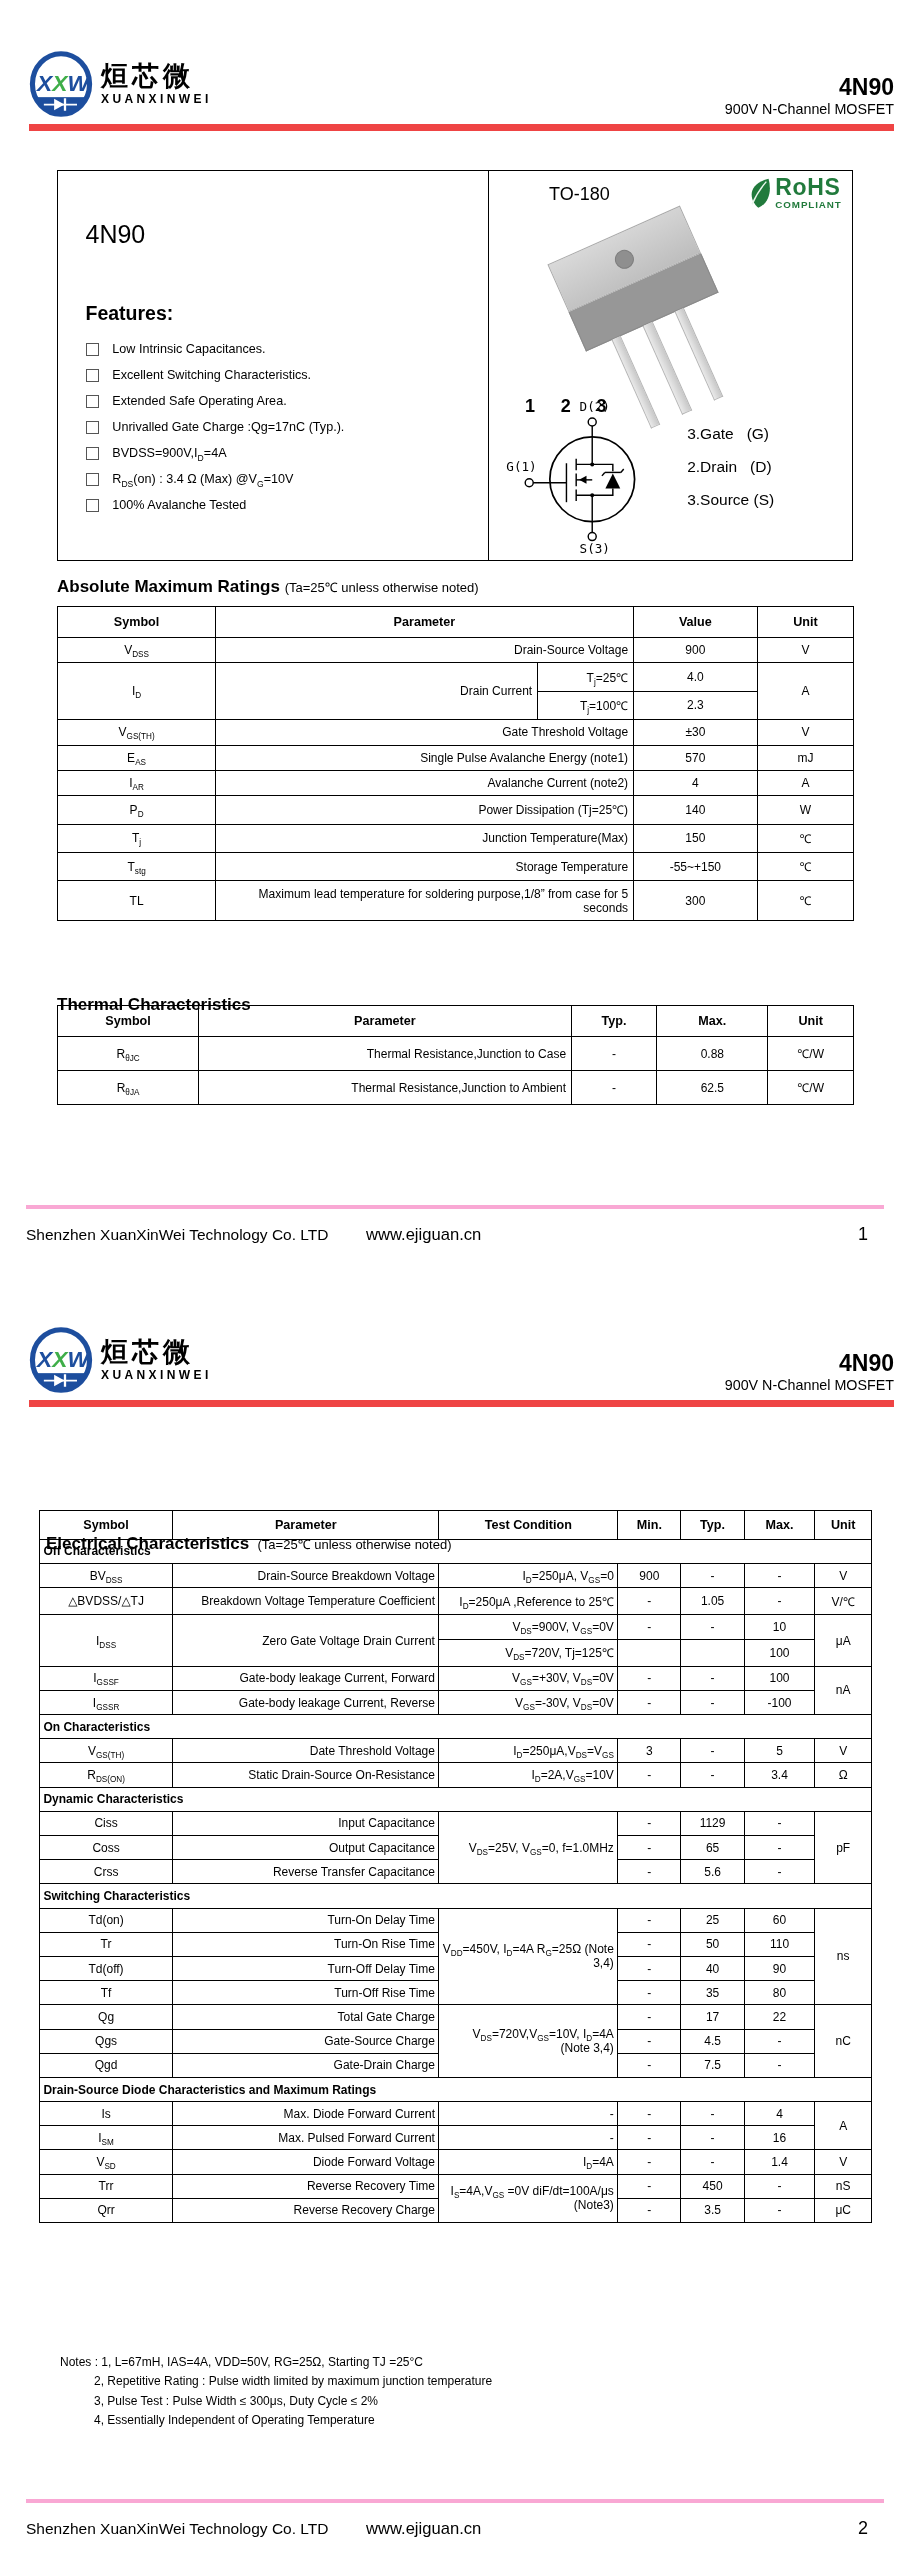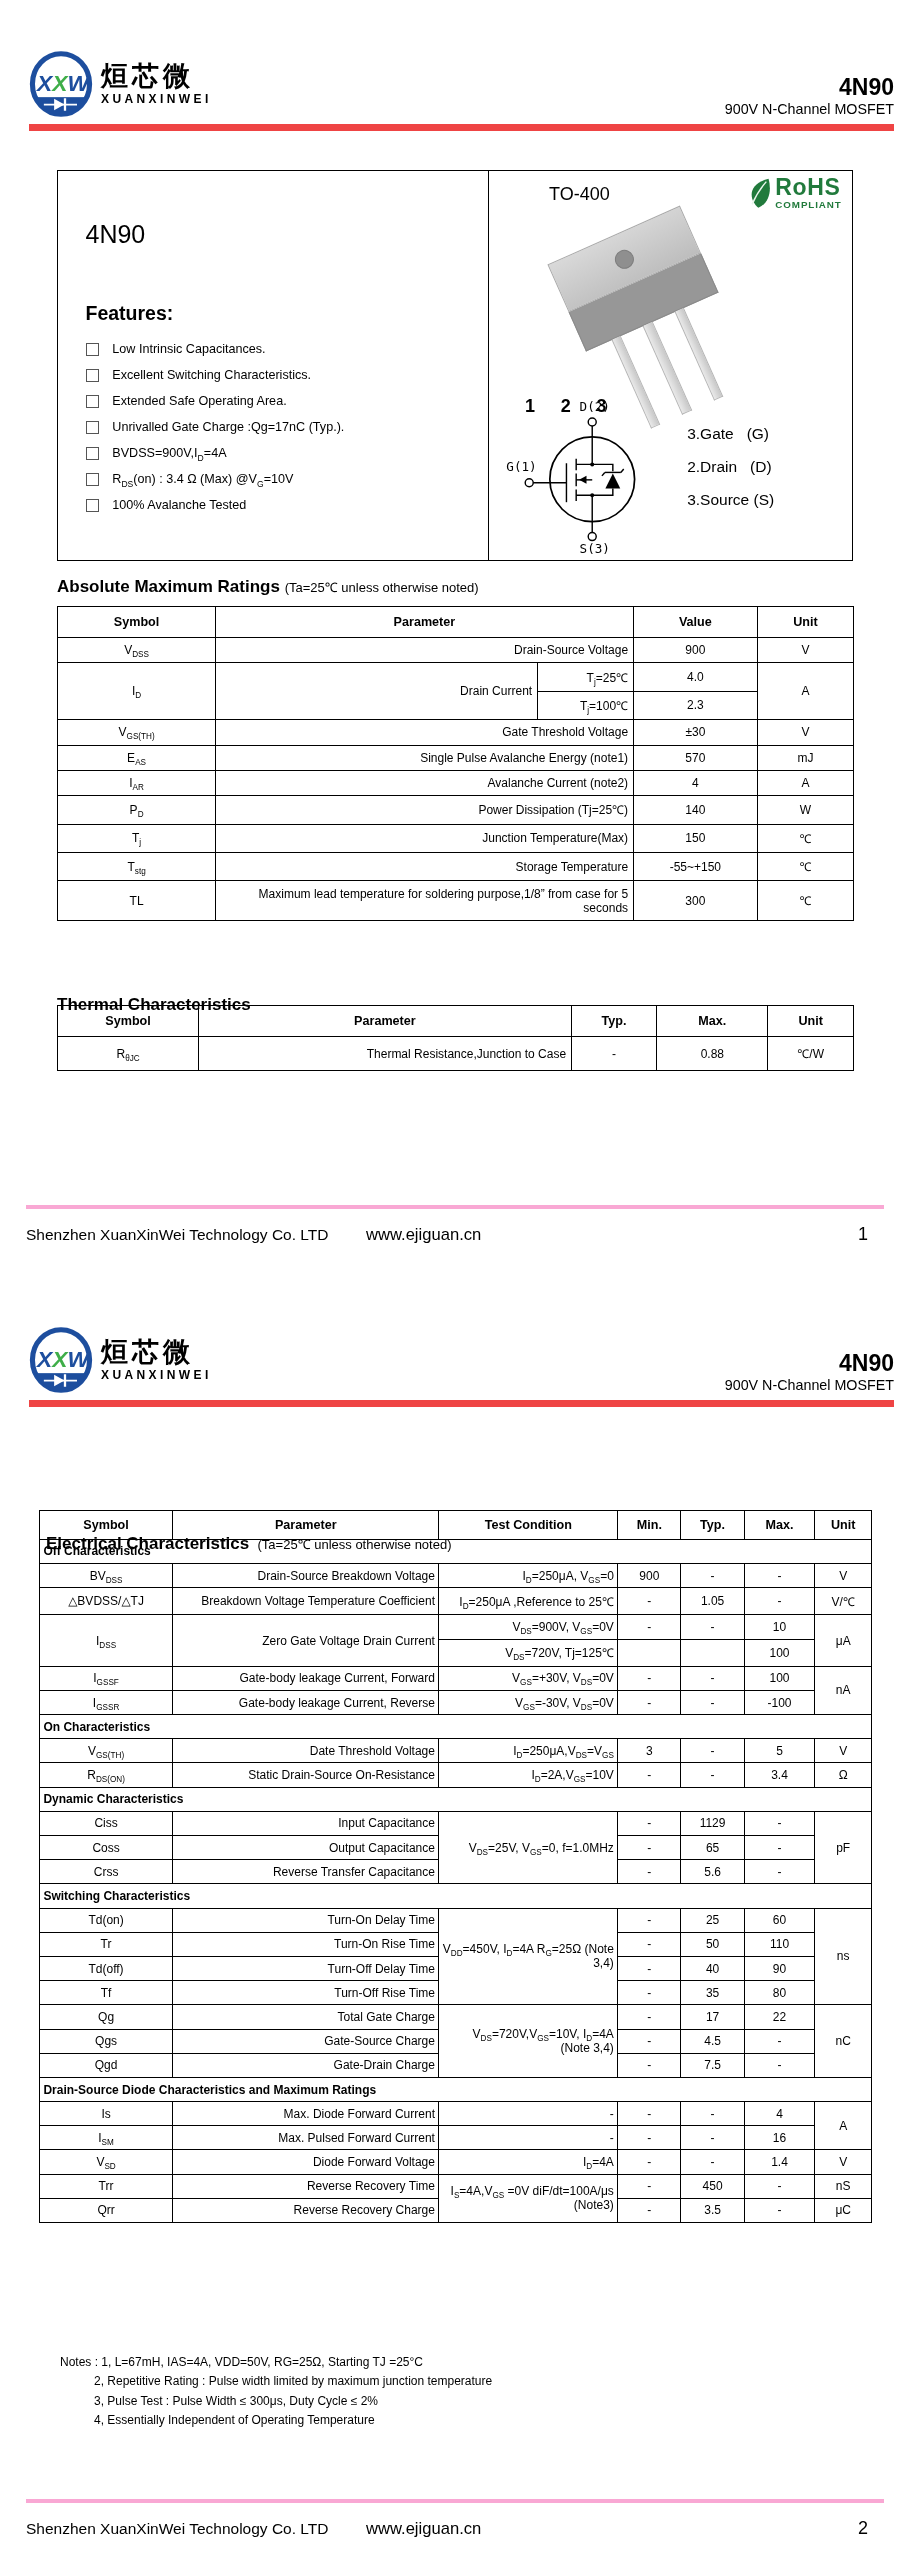--- a/index.html
+++ b/index.html
@@ -139,21 +139,21 @@
             <span class="chk"></span>
             <span>R<sub>DS</sub>(on) : 3.4 Ω (Max) @V<sub>G</sub>=10V</span>
           </div>
           <div class="feature-item">
             <span class="chk"></span>
             <span>100% Avalanche Tested</span>
           </div>
         </div>
     </div>
     <div class="fb-right">
-      <div class="to220-label">TO-400</div>
+      <div class="to220-label">TO-180</div>
       <div class="rohs">
         <svg width="25" height="32" viewBox="0 0 44 56">
           <path d="M20,54 C2,38 2,12 38,3 C44,26 38,46 20,54 Z" fill="#217a3c"></path>
           <path d="M34,8 C22,22 14,36 9,48" stroke="#eaf5ec" stroke-width="2.5" fill="none"></path>
         </svg>
         <div class="rohs-txt">
           <span class="rohs-main">RoHS</span>
           <span class="rohs-sub">COMPLIANT</span>
         </div>
       </div>
@@ -309,20 +309,27 @@
             <th>Max.</th>
             <th>Unit</th>
           </tr>
           <tr>
             <td class="">R<sub>θJC</sub></td>
             <td class="al ">Thermal Resistance,Junction to Case</td>
             <td class="">-</td>
             <td class="">0.88</td>
             <td class="">℃/W</td>
           </tr>
+          <tr>
+            <td class="">R<sub>θJA</sub></td>
+            <td class="al ">Thermal Resistance,Junction to Ambient</td>
+            <td class="">-</td>
+            <td class="">62.5</td>
+            <td class="">℃/W</td>
+          </tr>
         </tbody>
       </table>
     </div>
 
   <div class="doc-footer p1-footer">
     <span class="f-company">Shenzhen XuanXinWei Technology Co. LTD</span>
     <span class="f-url">www.ejiguan.cn</span>
     <span class="f-page">1</span>
   </div>
 </div>

